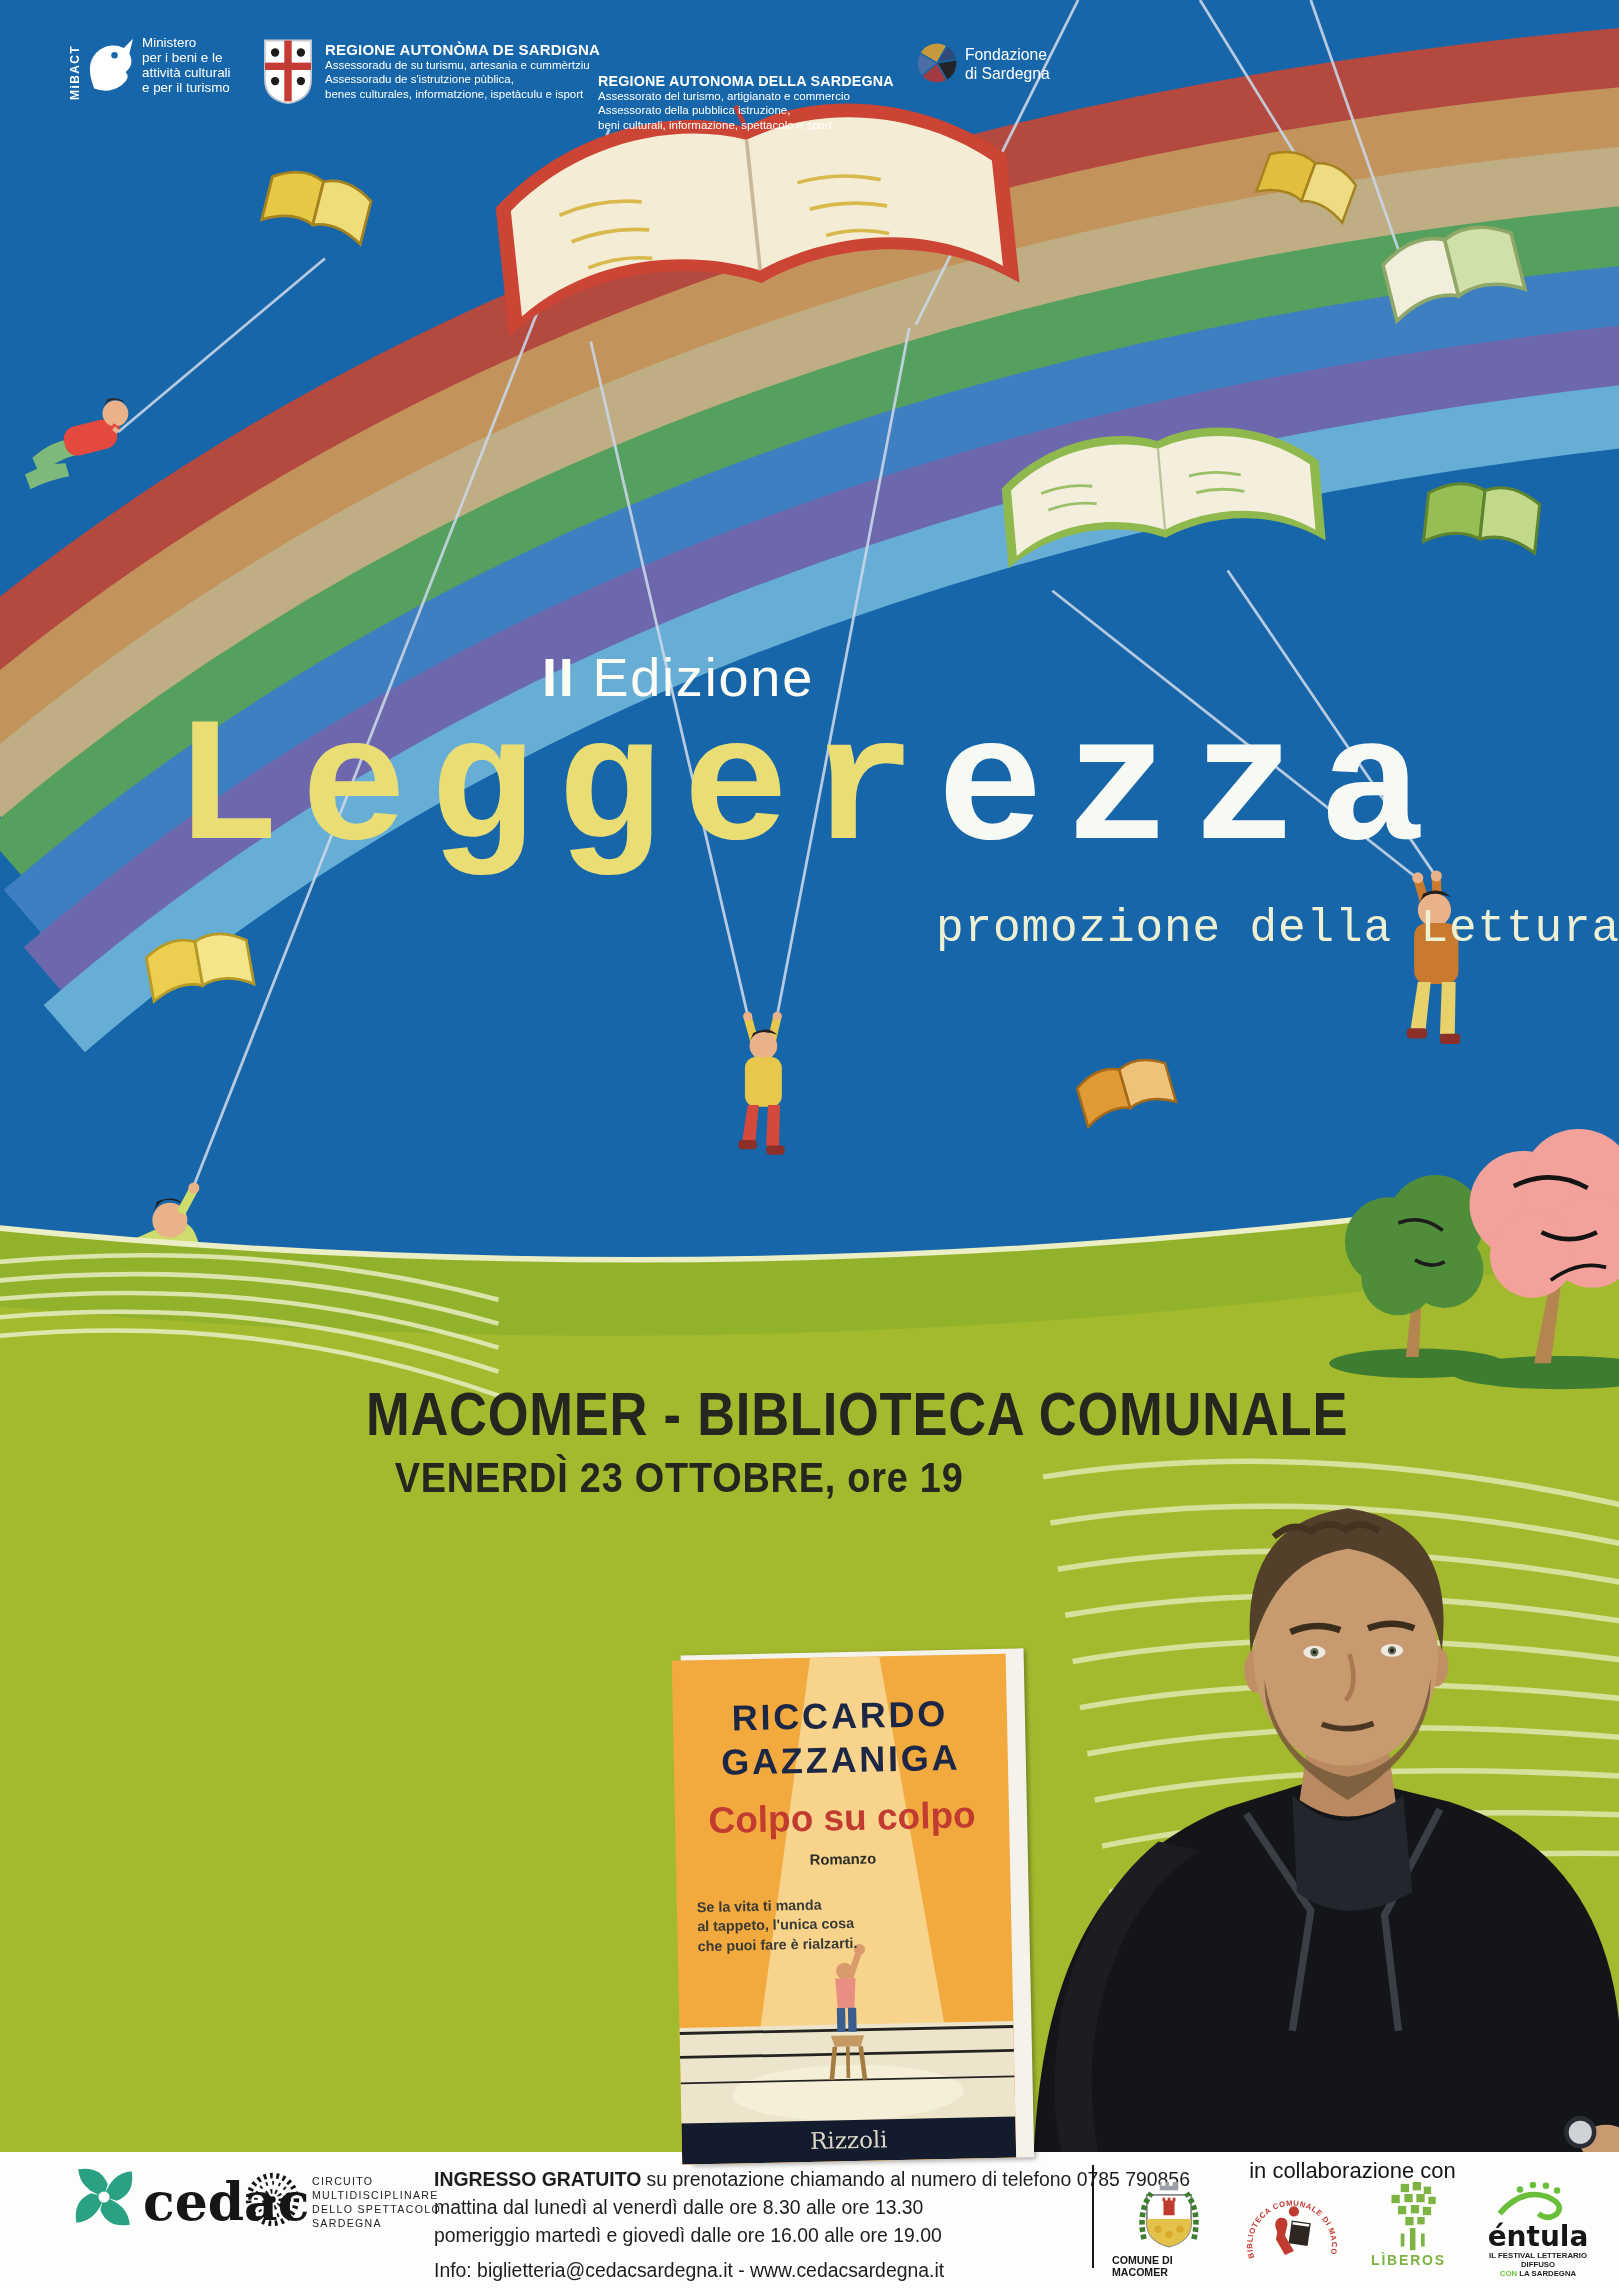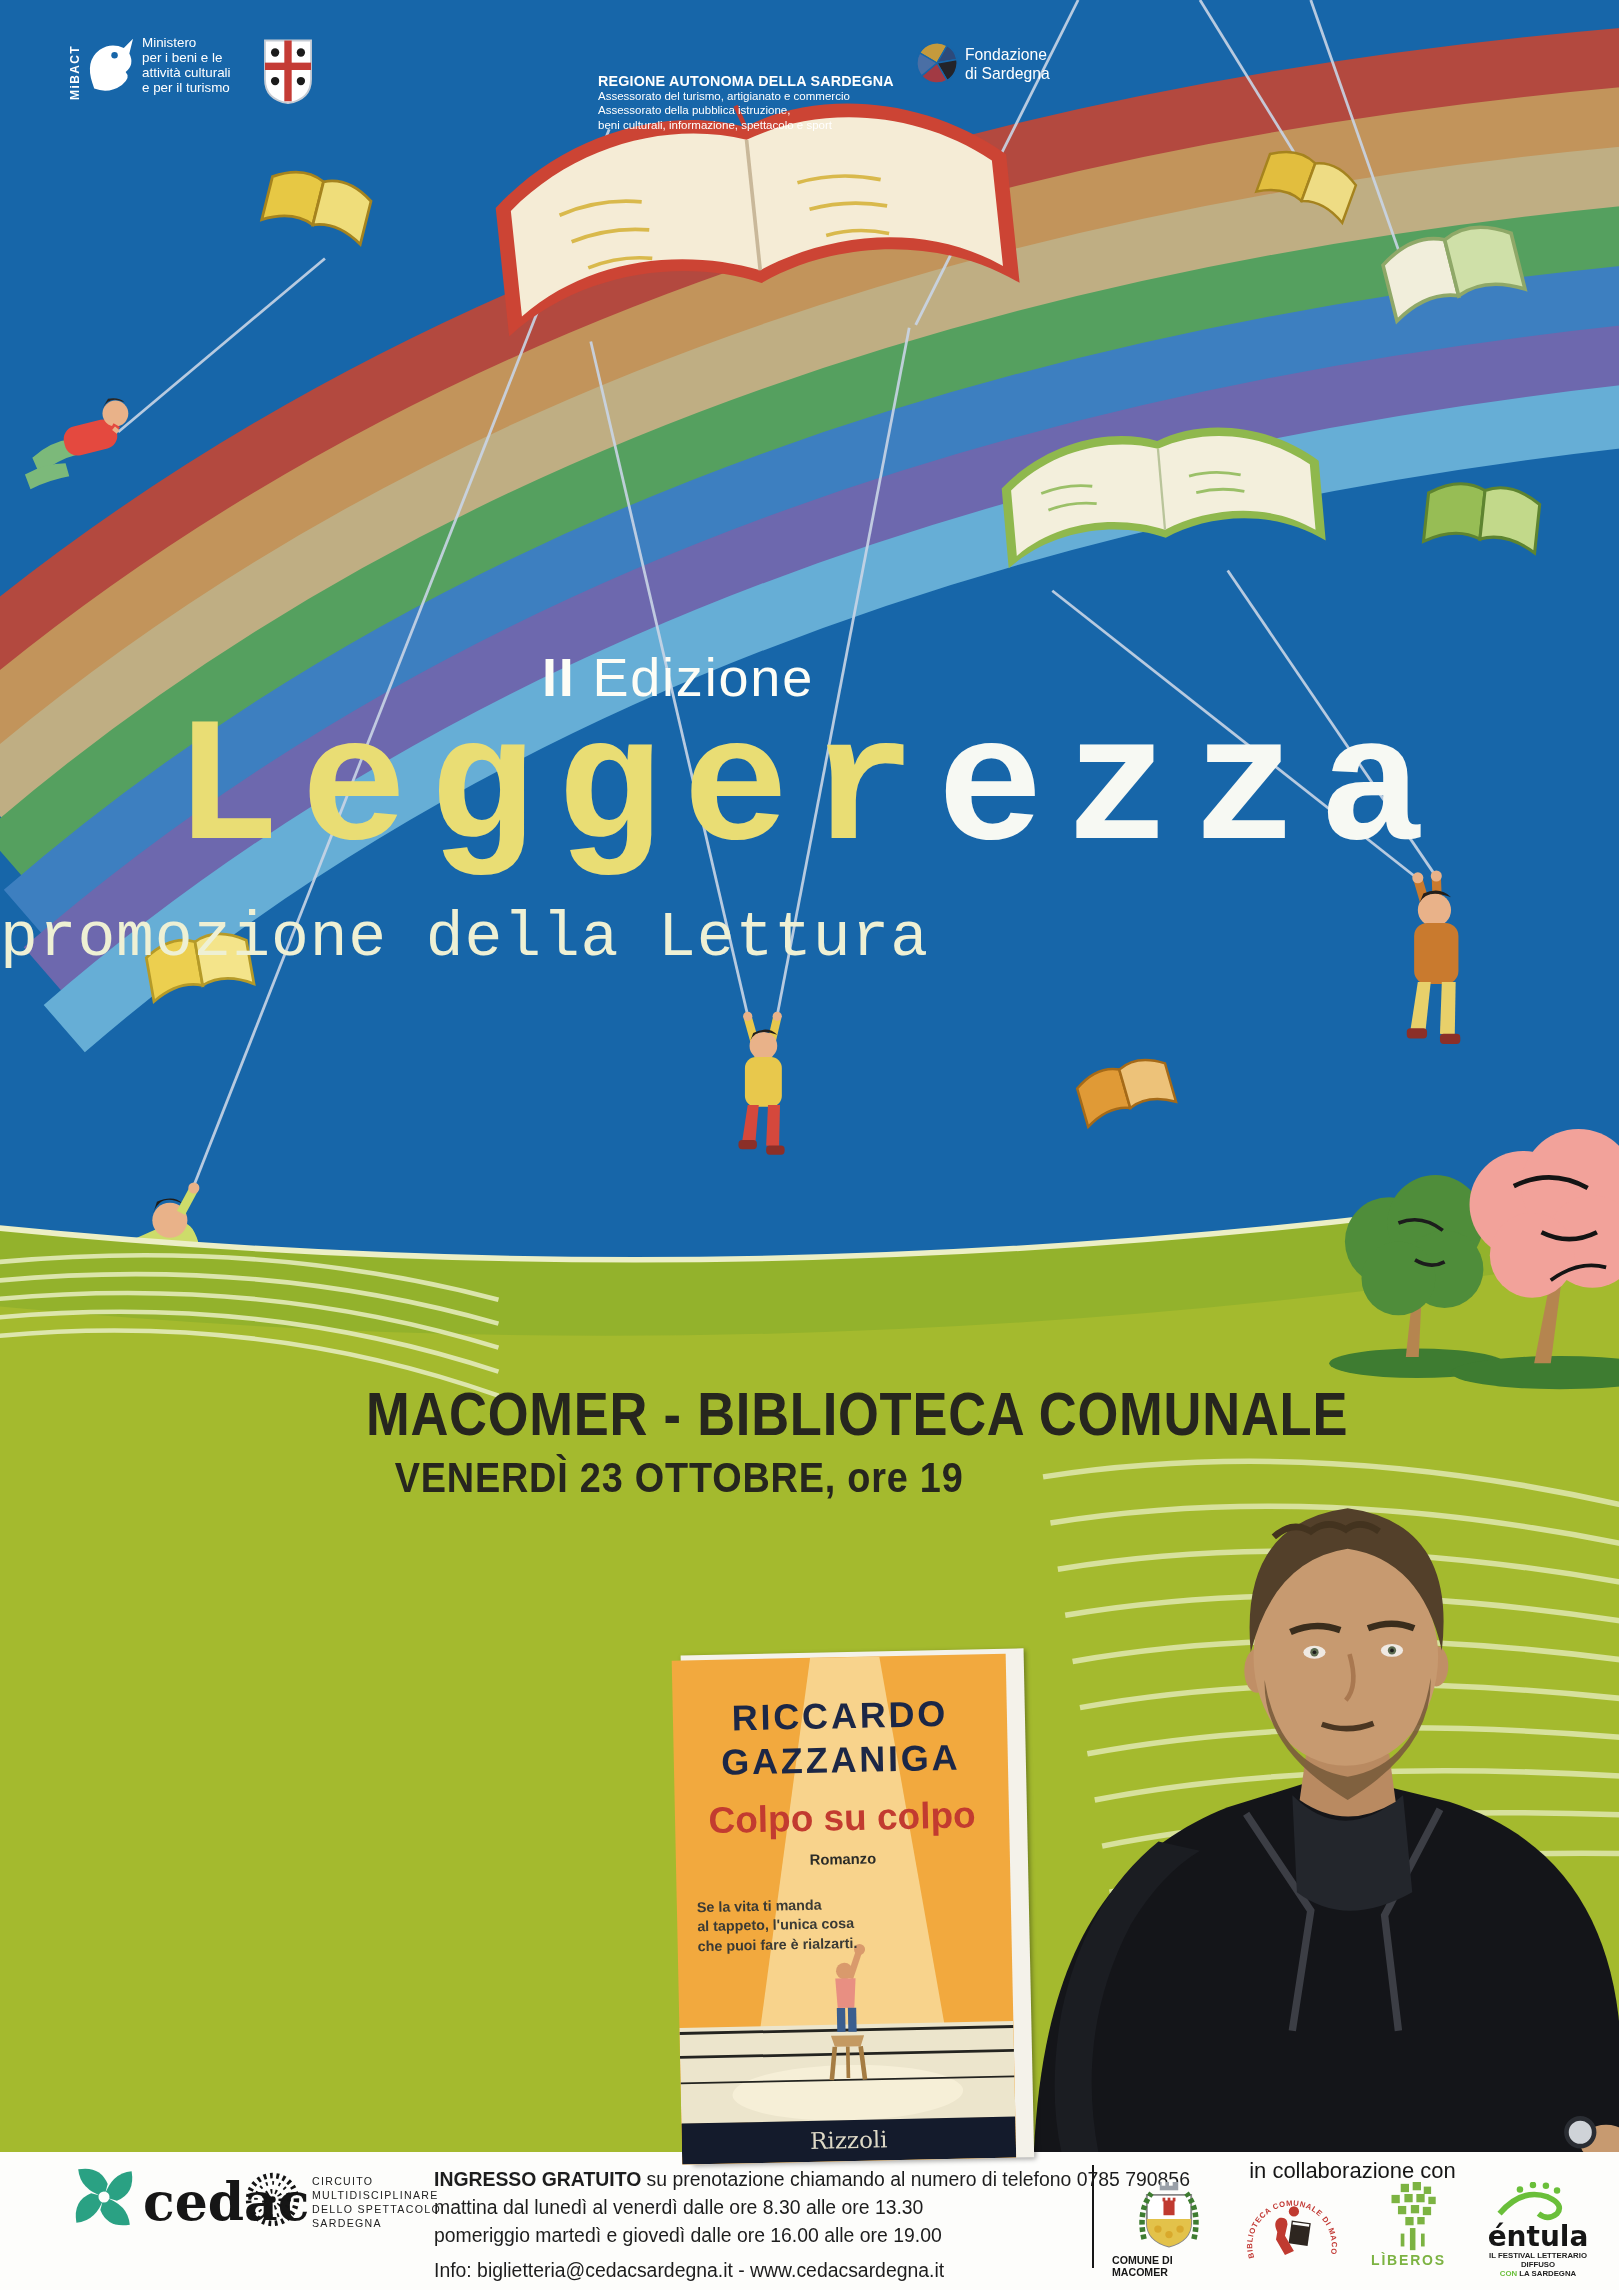--- a/index.html
+++ b/index.html
@@ -16,22 +16,22 @@
   .reg-line{font-size:11.5px;line-height:14.3px;}
   .fond-txt{position:absolute;left:965px;top:46px;font-size:15.7px;line-height:18.5px;color:#fff;}
   
   .edition{position:absolute;left:0;top:646px;width:1356px;text-align:center;color:#fdfdf6;
     font-size:54px;letter-spacing:1.8px;}
   .edition b{font-weight:bold;}
   .legg{position:absolute;left:0;top:703px;width:1620px;text-align:center;
     font-family:"Liberation Mono",monospace;font-weight:bold;font-size:177px;letter-spacing:21px;line-height:1;}
   .legg .y{color:#e9dd74;}
   .legg .w{color:#f7f9f3;}
-  .promo{position:absolute;left:0;top:903px;width:1620px;text-align:left;
-    font-family:"Liberation Mono",monospace;font-size:63px;letter-spacing:0.9px;color:#eef0d4;}
+  .promo{position:absolute;left:0;top:903px;width:1620px;text-align:right;
+    font-family:"Liberation Mono",monospace;font-size:46px;letter-spacing:0.9px;color:#eef0d4;}
   
   .venue{position:absolute;left:0;top:1379px;width:1620px;text-align:center;color:#26261e;padding-left:47px;}
   .venue .condensed{display:inline-block;transform:scaleX(.86);transform-origin:center;
     font-weight:bold;font-size:61px;letter-spacing:0.9px;}
   .dateline{position:absolute;left:0;top:1453px;width:1358px;text-align:center;color:#26261e;}
   .dateline .condensed{display:inline-block;transform:scaleX(.88);transform-origin:center;
     font-weight:bold;font-size:43px;letter-spacing:0.9px;}
   
   .col{font-family:"DejaVu Serif","Liberation Serif",serif;color:#32311f;}
   .author-name{position:absolute;left:95px;top:1580px;font-size:65px;font-weight:bold;}
@@ -295,20 +295,26 @@
   <svg class="abs" style="left:261px;top:35px;" width="54" height="70" viewBox="0 0 58 76">
     <path d="M 4 6 L 54 6 L 54 48 Q 54 70 29 74 Q 4 70 4 48 Z" fill="#ffffff" stroke="#c6ccd4" stroke-width="2"></path>
     <rect x="25" y="6" width="8" height="66" fill="#c43b35"></rect>
     <rect x="4" y="30" width="50" height="8" fill="#c43b35"></rect>
     <circle cx="15" cy="19" r="4.5" fill="#1b1b1b"></circle>
       <circle cx="43" cy="19" r="4.5" fill="#1b1b1b"></circle>
     <circle cx="15" cy="50" r="4.5" fill="#1b1b1b"></circle>
       <circle cx="43" cy="50" r="4.5" fill="#1b1b1b"></circle>
   </svg>
 
+  <div class="reg-block" style="left:325px;">
+    <div class="reg-title">REGIONE AUTONÒMA DE SARDIGNA</div>
+    <div class="reg-line">Assessoradu de su turismu, artesania e cummèrtziu</div>
+    <div class="reg-line">Assessoradu de s'istrutzione pùblica,</div>
+    <div class="reg-line">benes culturales, informatzione, ispetàculu e isport</div>
+  </div>
 
   <div class="reg-block" style="left:598px;margin-top:32px;">
     <div class="reg-title" style="font-size:14.3px;">REGIONE AUTONOMA DELLA SARDEGNA</div>
     <div class="reg-line">Assessorato del turismo, artigianato e commercio</div>
     <div class="reg-line">Assessorato della pubblica istruzione,</div>
     <div class="reg-line">beni culturali, informazione, spettacolo e sport</div>
   </div>
 
   <svg class="abs" style="left:916px;top:42px;" width="42" height="42" viewBox="0 0 46 46">
     <path d="M23 23 L4 12 A22 22 0 0 1 34 4 Z" fill="#c49a3c" stroke="#1766a9" stroke-width="1.5"></path>

